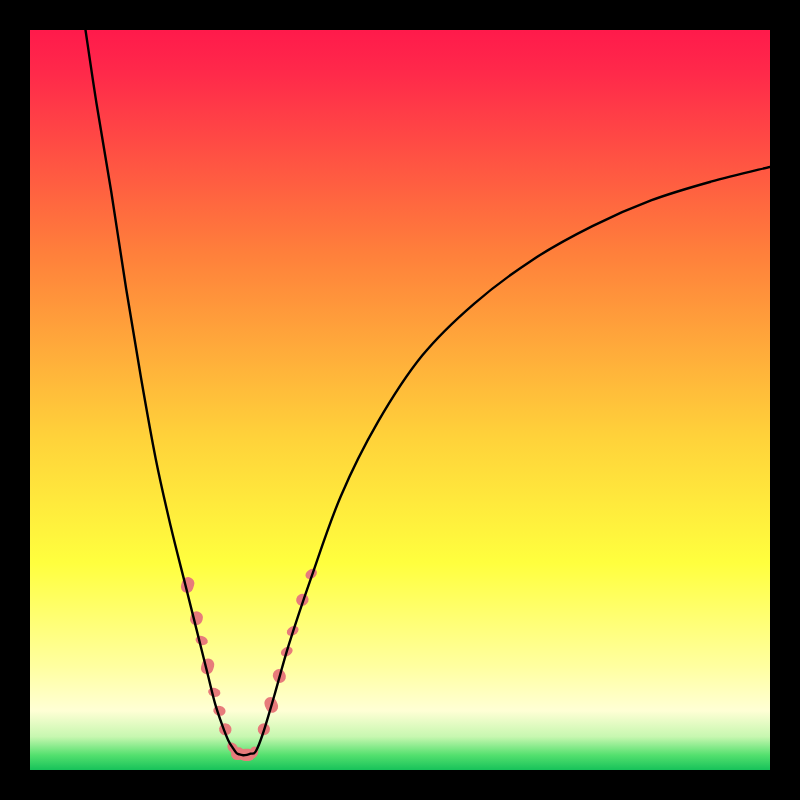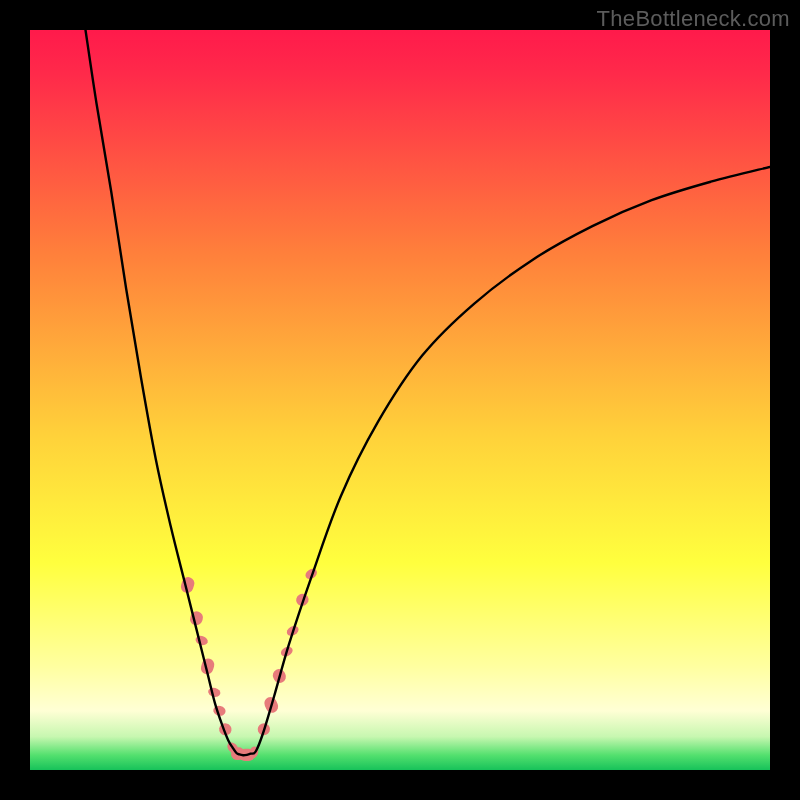--- a/index.html
+++ b/index.html
@@ -45,21 +45,20 @@
     inset: 0;
     width: 740px;
     height: 740px;
     overflow: visible;
   }
 </style>
 </head>
 <body>
 
 <div class="frame">
-  <div class="watermark">TheBottleneck.com</div>
   <div class="plot-area">
     <svg class="bg-gradient" width="740" height="740" viewBox="0 0 740 740" preserveAspectRatio="none">
       <defs>
         <linearGradient id="bgGrad" x1="0" y1="0" x2="0" y2="1">
             <stop offset="0.00%" stop-color="#ff1a4b"></stop>
             <stop offset="6.00%" stop-color="#ff2a4a"></stop>
             <stop offset="30.00%" stop-color="#ff7f3b"></stop>
             <stop offset="55.00%" stop-color="#ffd23a"></stop>
             <stop offset="72.00%" stop-color="#ffff3e"></stop>
             <stop offset="86.00%" stop-color="#ffffa0"></stop>

